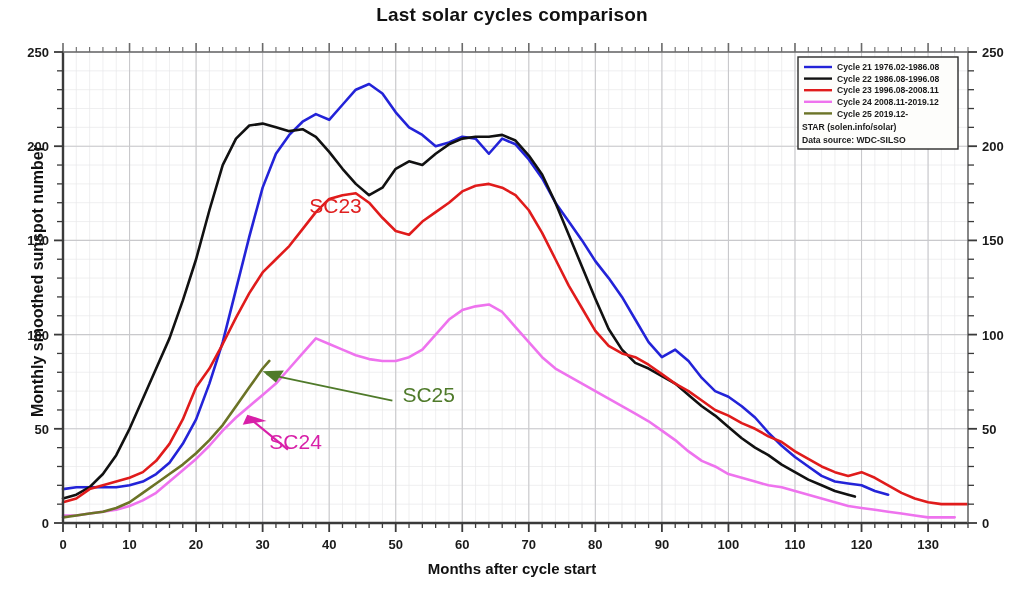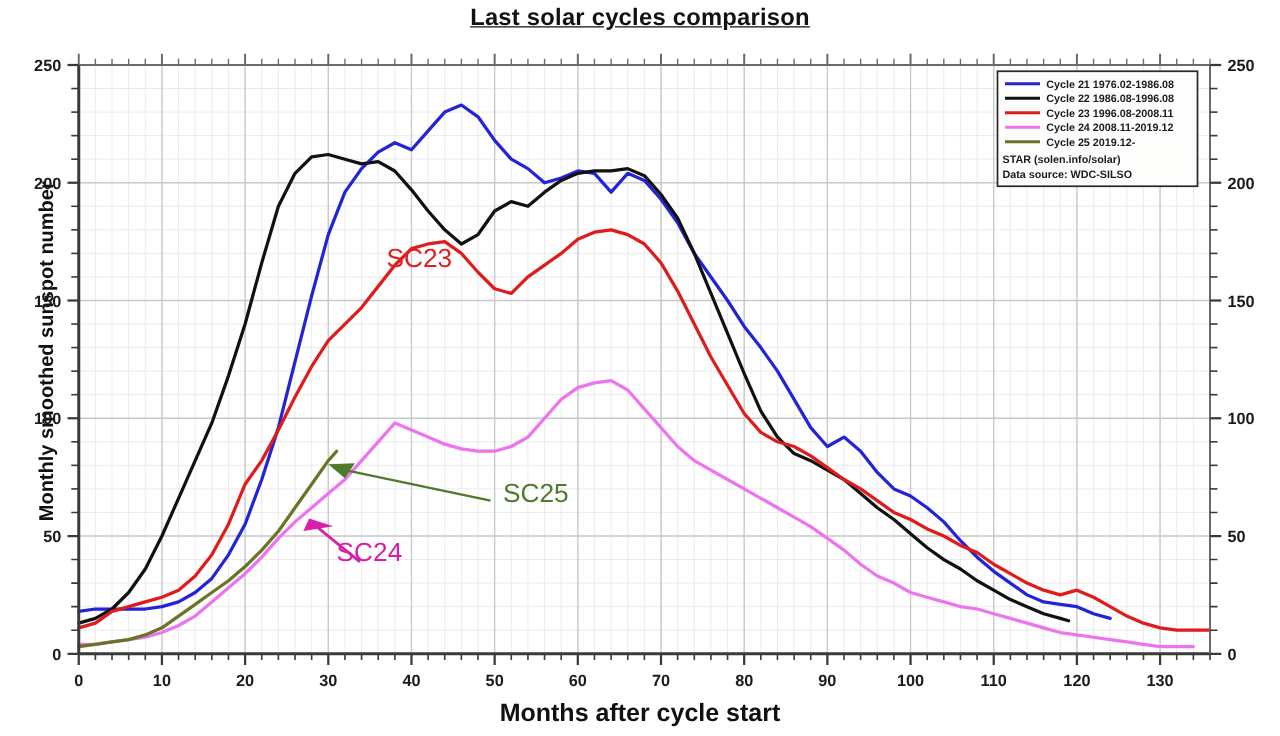--- a/index.html
+++ b/index.html
@@ -9,25 +9,24 @@
     font-family:"Liberation Sans",sans-serif;
     overflow:hidden;
     position:relative;
   }
   #figure{position:absolute;left:0;top:0;width:1024px;height:589px;}
   .title{
     position:absolute;left:0;top:4px;width:1024px;
     text-align:center;
     font-size:19px;font-weight:bold;color:#111;
     letter-spacing:0.2px;
-    text-decoration:underline;
   }
   .xlabel{
     position:absolute;left:0;top:560px;width:1024px;
-    text-align:center;font-size:20px;font-weight:bold;color:#111;
+    text-align:center;font-size:15px;font-weight:bold;color:#111;
   }
   .ylabel{
     position:absolute;
     left:-182px;top:272px;
     width:440px;text-align:center;
     font-size:16px;font-weight:bold;color:#111;
     transform:rotate(-90deg);
     transform-origin:center center;
   }
   svg{display:block;position:absolute;left:0;top:0;}

